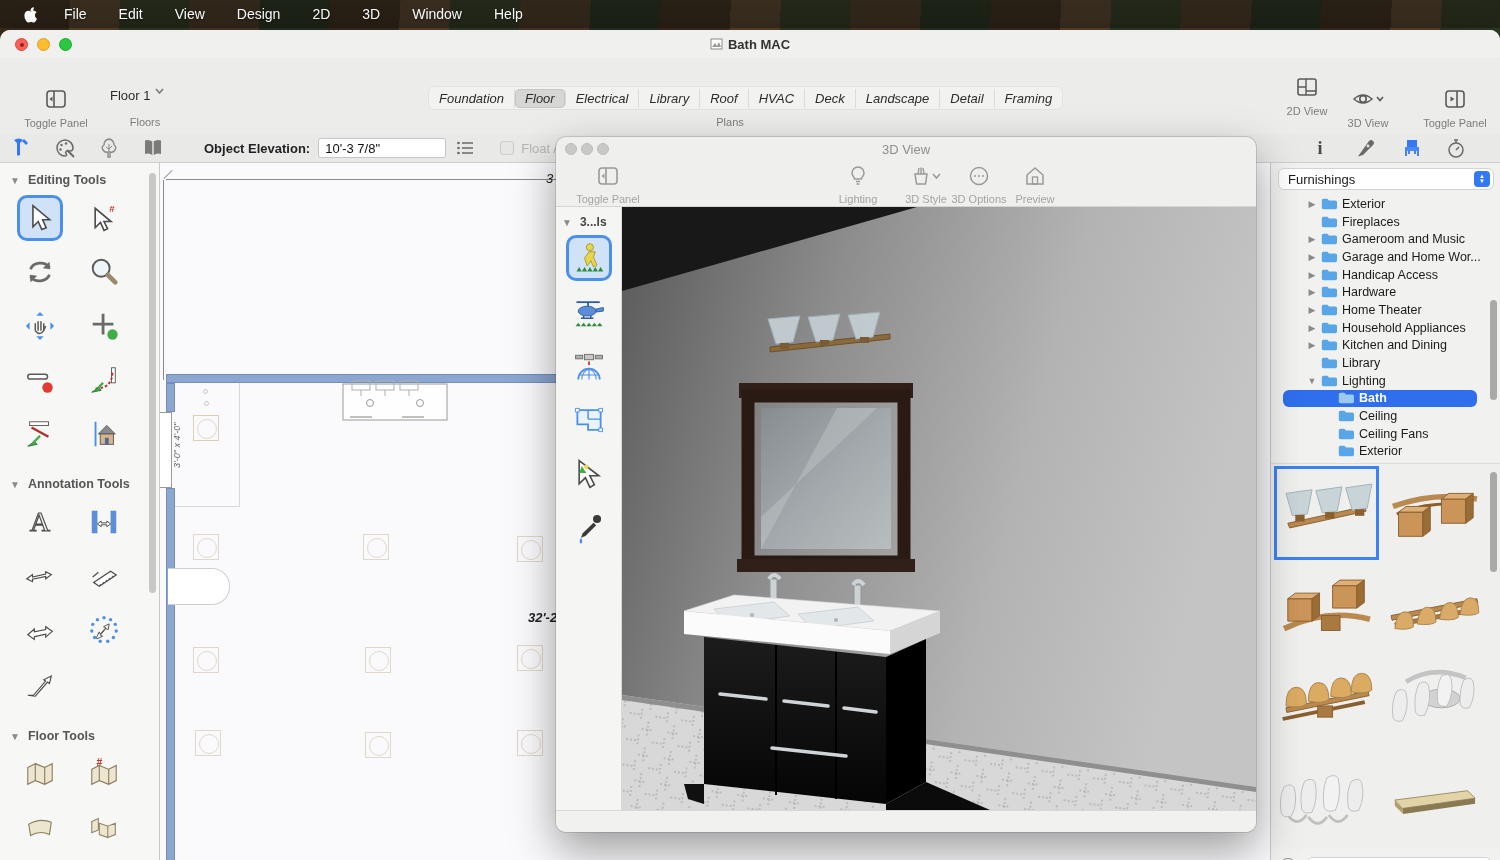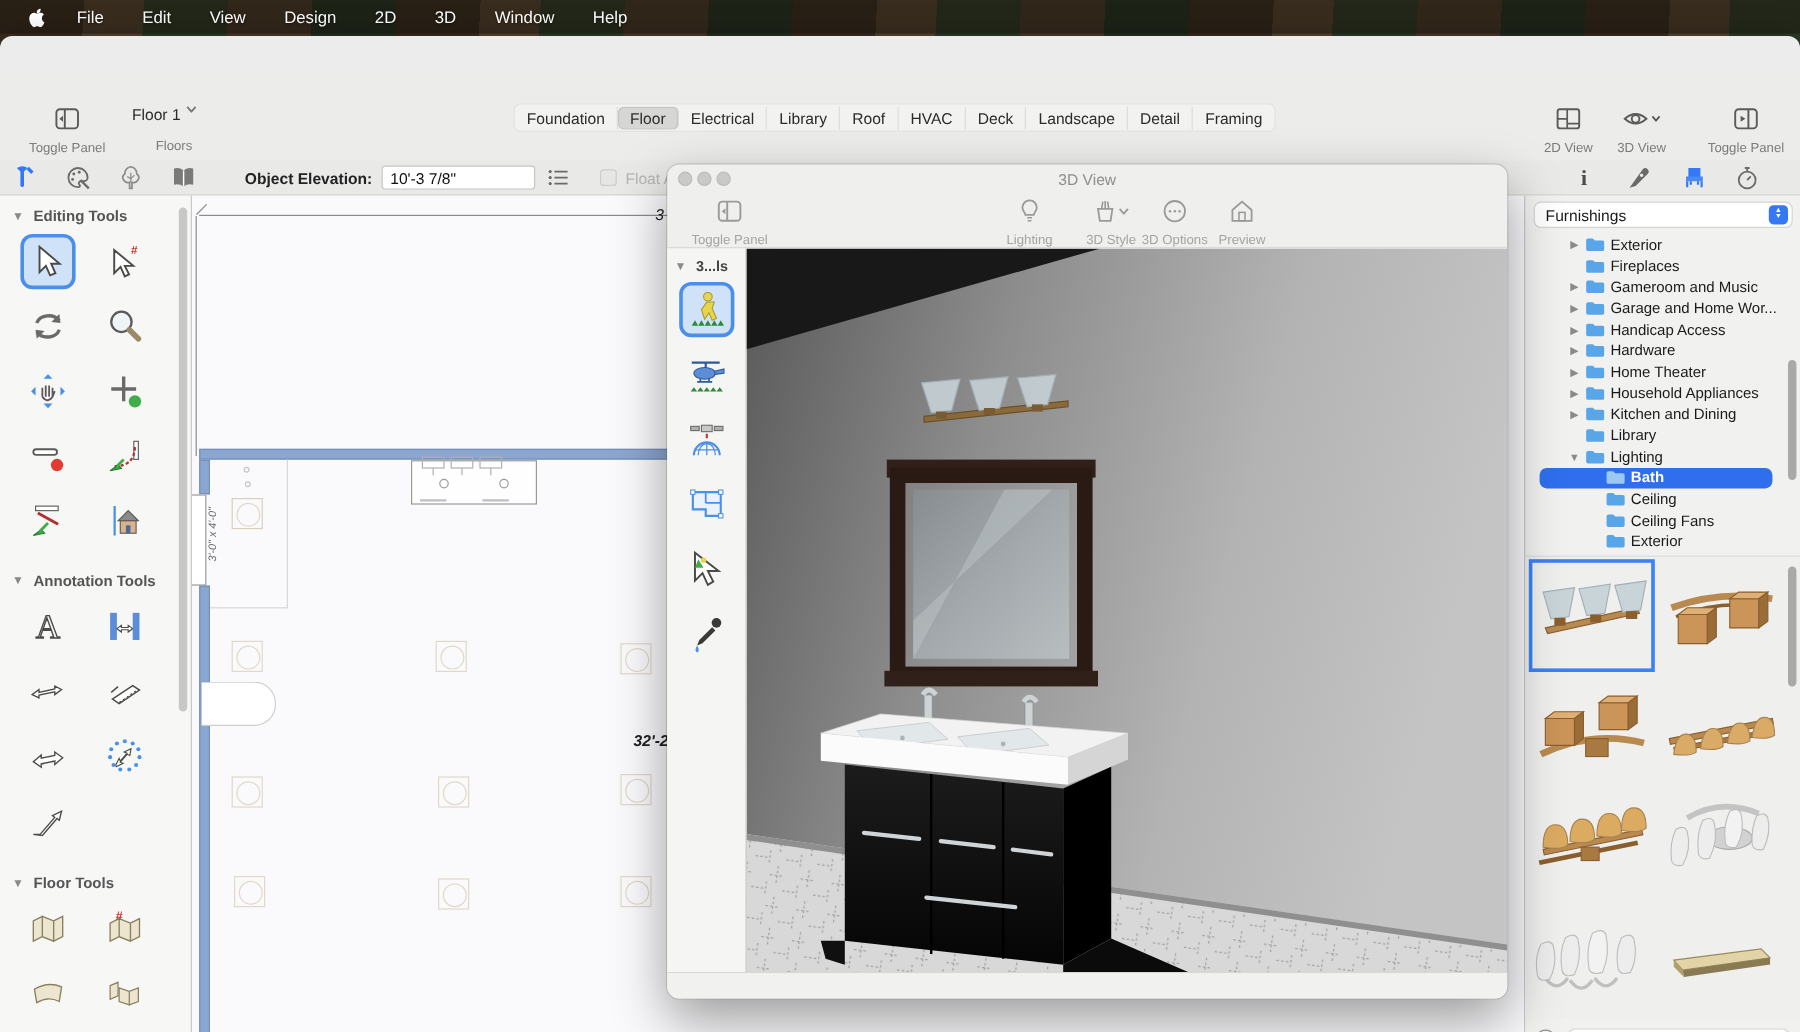--- a/index.html
+++ b/index.html
@@ -29,21 +29,21 @@
     font-size:13px; font-weight:700; color:#33322f; gap:5px; }
   
   #toolbar1 { position:absolute; left:0; top:28px; width:100%; height:76px; background:#ececeb; }
   .tb-item { position:absolute; text-align:center; color:#555; }
   .tb-label { font-size:11px; color:#7c7c7a; margin-top:3px; }
   .icon20 { width:22px; height:22px; display:inline-block; }
   #floors-btn { position:absolute; left:110px; top:30px; font-size:13px; color:#2b2b2b; display:flex; align-items:flex-start; gap:5px; cursor:default; }
   #floors-label { position:absolute; left:110px; top:58px; width:70px; text-align:center; font-size:11px; color:#7c7c7a; }
   #plan-tabs { position:absolute; left:428px; top:28px; height:24px; display:flex; align-items:center;
     background:#f2f2f1; border:1px solid #e3e3e2; border-radius:6px; }
-  .tab { font-size:13px; color:#2b2b2b; padding:2px 10px; border-right:1px solid #dcdcdb; cursor:default; }
+  .tab { font-size:13px; color:#2b2b2b; padding:2px 10px; border-right:1px solid #dcdcdb; cursor:default;font-style:italic; }
   .tab:last-child { border-right:none; }
   .tab.active { background:#d6d6d5; border-radius:5px; box-shadow:inset 0 0 0 1px #c6c6c5; }
   #plans-label { position:absolute; left:428px; top:58px; width:604px; text-align:center; font-size:11px; color:#7c7c7a; }
   
   #toolbar2 { position:absolute; left:0; top:104px; width:100%; height:29px; background:#e9e9e8; border-bottom:1px solid #cfcfce; display:flex; align-items:center; }
   #toolbar2 .t2icon { width:22px; height:22px; }
   .obj-label { font-size:13px; font-weight:700; color:#222; margin-left:40px; }
   #elev-input { width:128px; height:20px; margin-left:8px; border:1px solid #c6c6c5; border-radius:3px; background:#fff;
     font-family:"Liberation Sans",sans-serif; font-size:13px; padding:0 6px; color:#111; }
   .chk { width:14px; height:14px; border:1px solid #cdcdcc; border-radius:3px; background:#e6e6e5; margin-left:26px; }
@@ -124,20 +124,32 @@
     <span class="mitem">Edit</span>
     <span class="mitem">View</span>
     <span class="mitem">Design</span>
     <span class="mitem">2D</span>
     <span class="mitem">3D</span>
     <span class="mitem">Window</span>
     <span class="mitem">Help</span>
   </div>
 
   <div id="appwin">
+    <div id="titlebar">
+      <span class="tl red"></span>
+      <span class="tl yellow"></span>
+      <span class="tl green"></span>
+      <div id="title">
+        <svg width="13" height="12" viewBox="0 0 13 12">
+          <rect x="1" y="1" width="11" height="10" fill="#fff" stroke="#8a8a88"></rect>
+          <path d="M2 9 L5 5 L7 8 L9 4 L11 9 Z" fill="#9a9a98"></path>
+        </svg>
+        <span>Bath MAC</span>
+      </div>
+    </div>
 
     <div id="toolbar1">
       <div class="tb-item" style="left:12px; top:30px; width:88px;">
         <svg class="icon20" viewBox="0 0 22 22">
           <rect x="2" y="3" width="18" height="16" rx="3" fill="none" stroke="#5a5a58" stroke-width="1.6"></rect>
           <line x1="9" y1="3" x2="9" y2="19" stroke="#5a5a58" stroke-width="1.6"></line>
           <path d="M4.5 11 l3-2.5 v5 z" fill="#5a5a58"></path>
         </svg>
         <div class="tb-label">Toggle Panel</div>
       </div>
@@ -155,22 +167,23 @@
         <span class="tab active">Floor</span>
         <span class="tab">Electrical</span>
         <span class="tab">Library</span>
         <span class="tab">Roof</span>
         <span class="tab">HVAC</span>
         <span class="tab">Deck</span>
         <span class="tab">Landscape</span>
         <span class="tab">Detail</span>
         <span class="tab">Framing</span>
       </div>
-
-      <div class="tb-item" style="left:1278px; top:30px; width:58px;">
+      <div id="plans-label">Plans</div>
+
+      <div class="tb-item" style="left:1278px; top:18px; width:58px;">
         <svg class="icon20" viewBox="0 0 22 22">
           <rect x="2" y="3" width="18" height="16" rx="2" fill="none" stroke="#5a5a58" stroke-width="1.6"></rect>
           <path d="M2 11 h8 M10 3 v8 M10 11 v8 M10 15 h10" stroke="#5a5a58" stroke-width="1.4" fill="none"></path>
         </svg>
         <div class="tb-label">2D View</div>
       </div>
       <div class="tb-item" style="left:1340px; top:30px; width:56px;">
         <svg class="icon20" style="width:34px" viewBox="0 0 34 22">
           <path d="M3 11 q9-8 18 0 q-9 8 -18 0 z" fill="none" stroke="#5a5a58" stroke-width="1.6"></path>
           <circle cx="12" cy="11" r="3.2" fill="none" stroke="#5a5a58" stroke-width="1.6"></circle>

